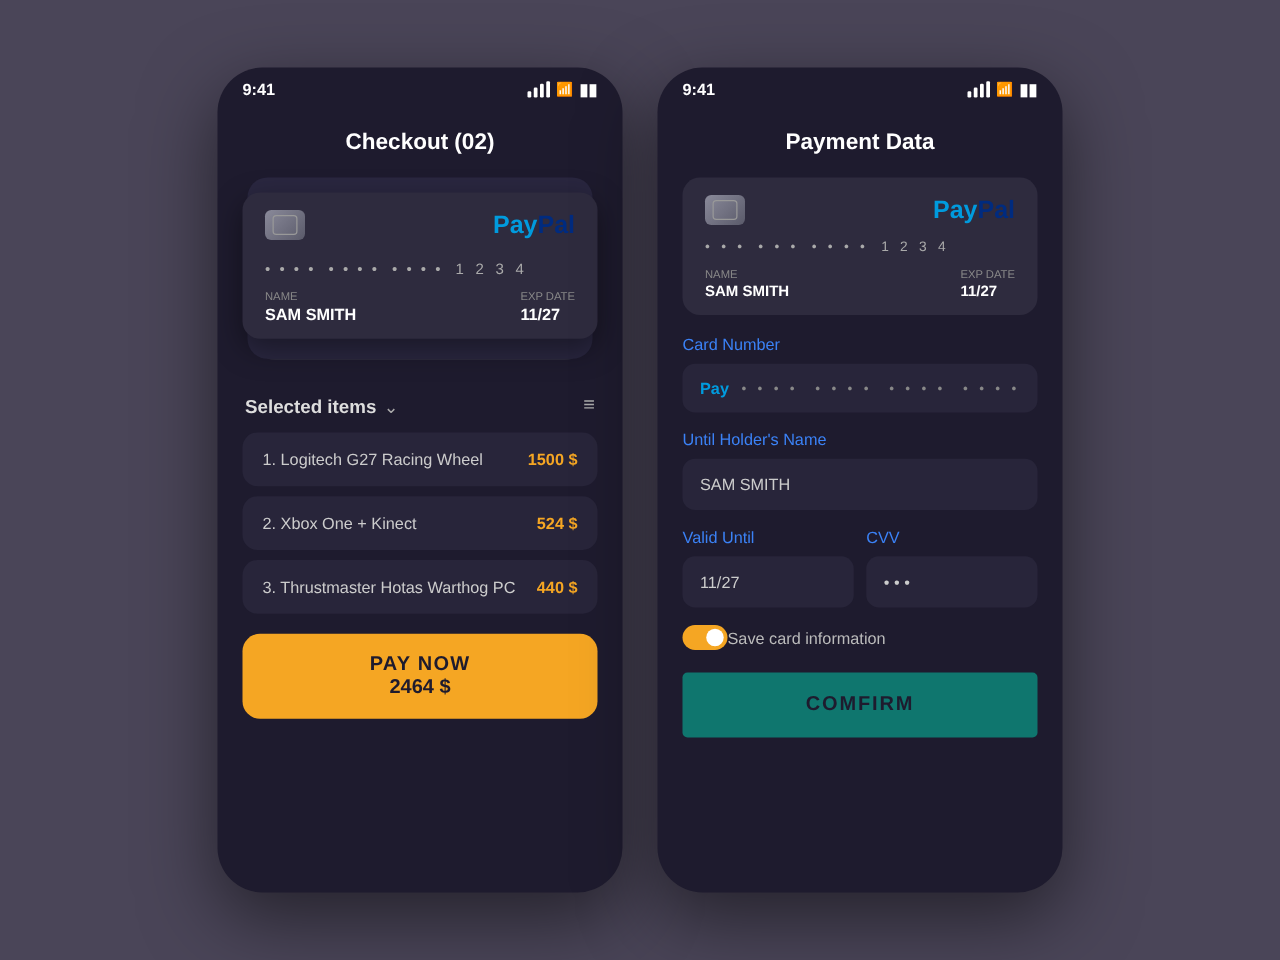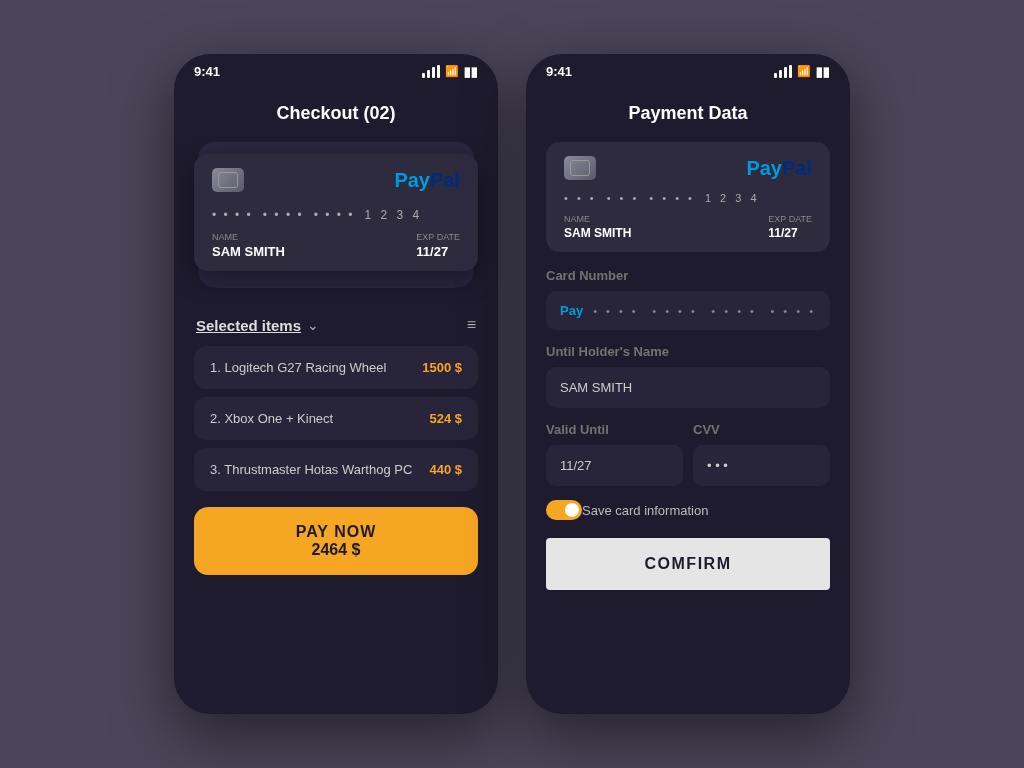--- a/index.html
+++ b/index.html
@@ -167,21 +167,20 @@
     }
     .section-title-row {
       display: flex;
       align-items: center;
       gap: 6px;
     }
     .section-title {
       font-size: 15px;
       font-weight: 600;
       color: #ddd;
-      text-decoration: underline;
     }
     .chevron-icon {
       color: #aaa;
       font-size: 14px;
     }
     .filter-icon {
       color: #aaa;
       font-size: 16px;
     }
     
@@ -223,22 +222,22 @@
       color: #1e1b2e;
       letter-spacing: 1px;
     }
     .pay-button-amount {
       font-size: 16px;
       font-weight: 700;
       color: #1e1b2e;
     }
     .form-label {
       font-size: 13px;
-      font-weight: 700;
-      color: #737373;
+      font-weight: 400;
+      color: #3b82f6;
       margin-bottom: 8px;
       display: block;
     }
     .form-input {
       background: #28253a;
       border: none;
       border-radius: 10px;
       padding: 13px 14px;
       width: 100%;
       color: #ccc;
@@ -298,21 +297,21 @@
       width: 14px;
       height: 14px;
       background: #fff;
       border-radius: 50%;
     }
     .toggle-label {
       font-size: 13px;
       color: #bbb;
     }
     .confirm-button {
-      background: #e5e5e5;
+      background: #0f766e;
       border: none;
       border-radius: 4px;
       width: 100%;
       padding: 17px;
       text-align: center;
       cursor: pointer;
     }
     .confirm-label {
       font-size: 16px;
       font-weight: 800;

